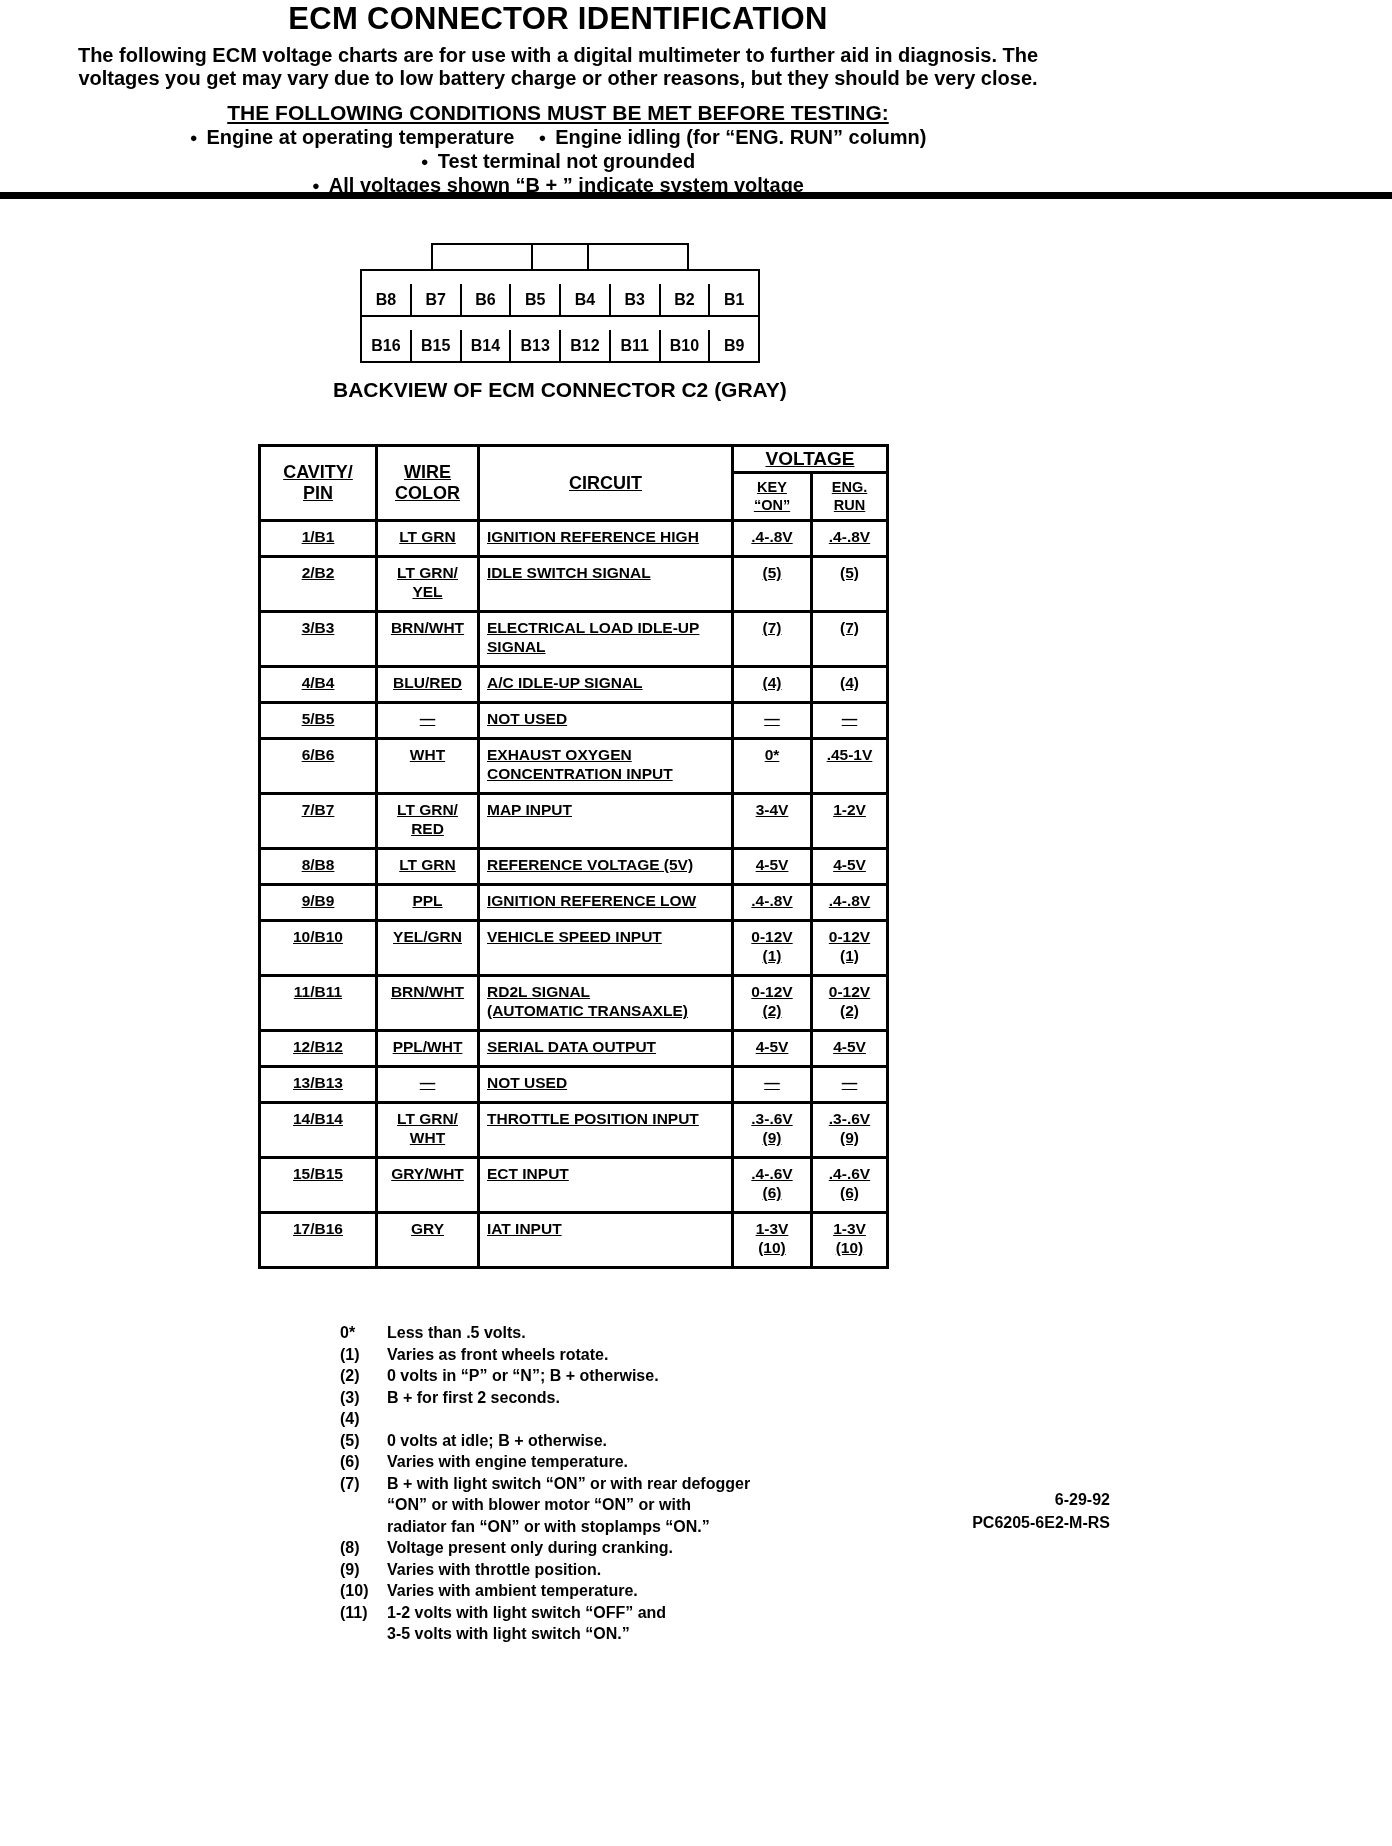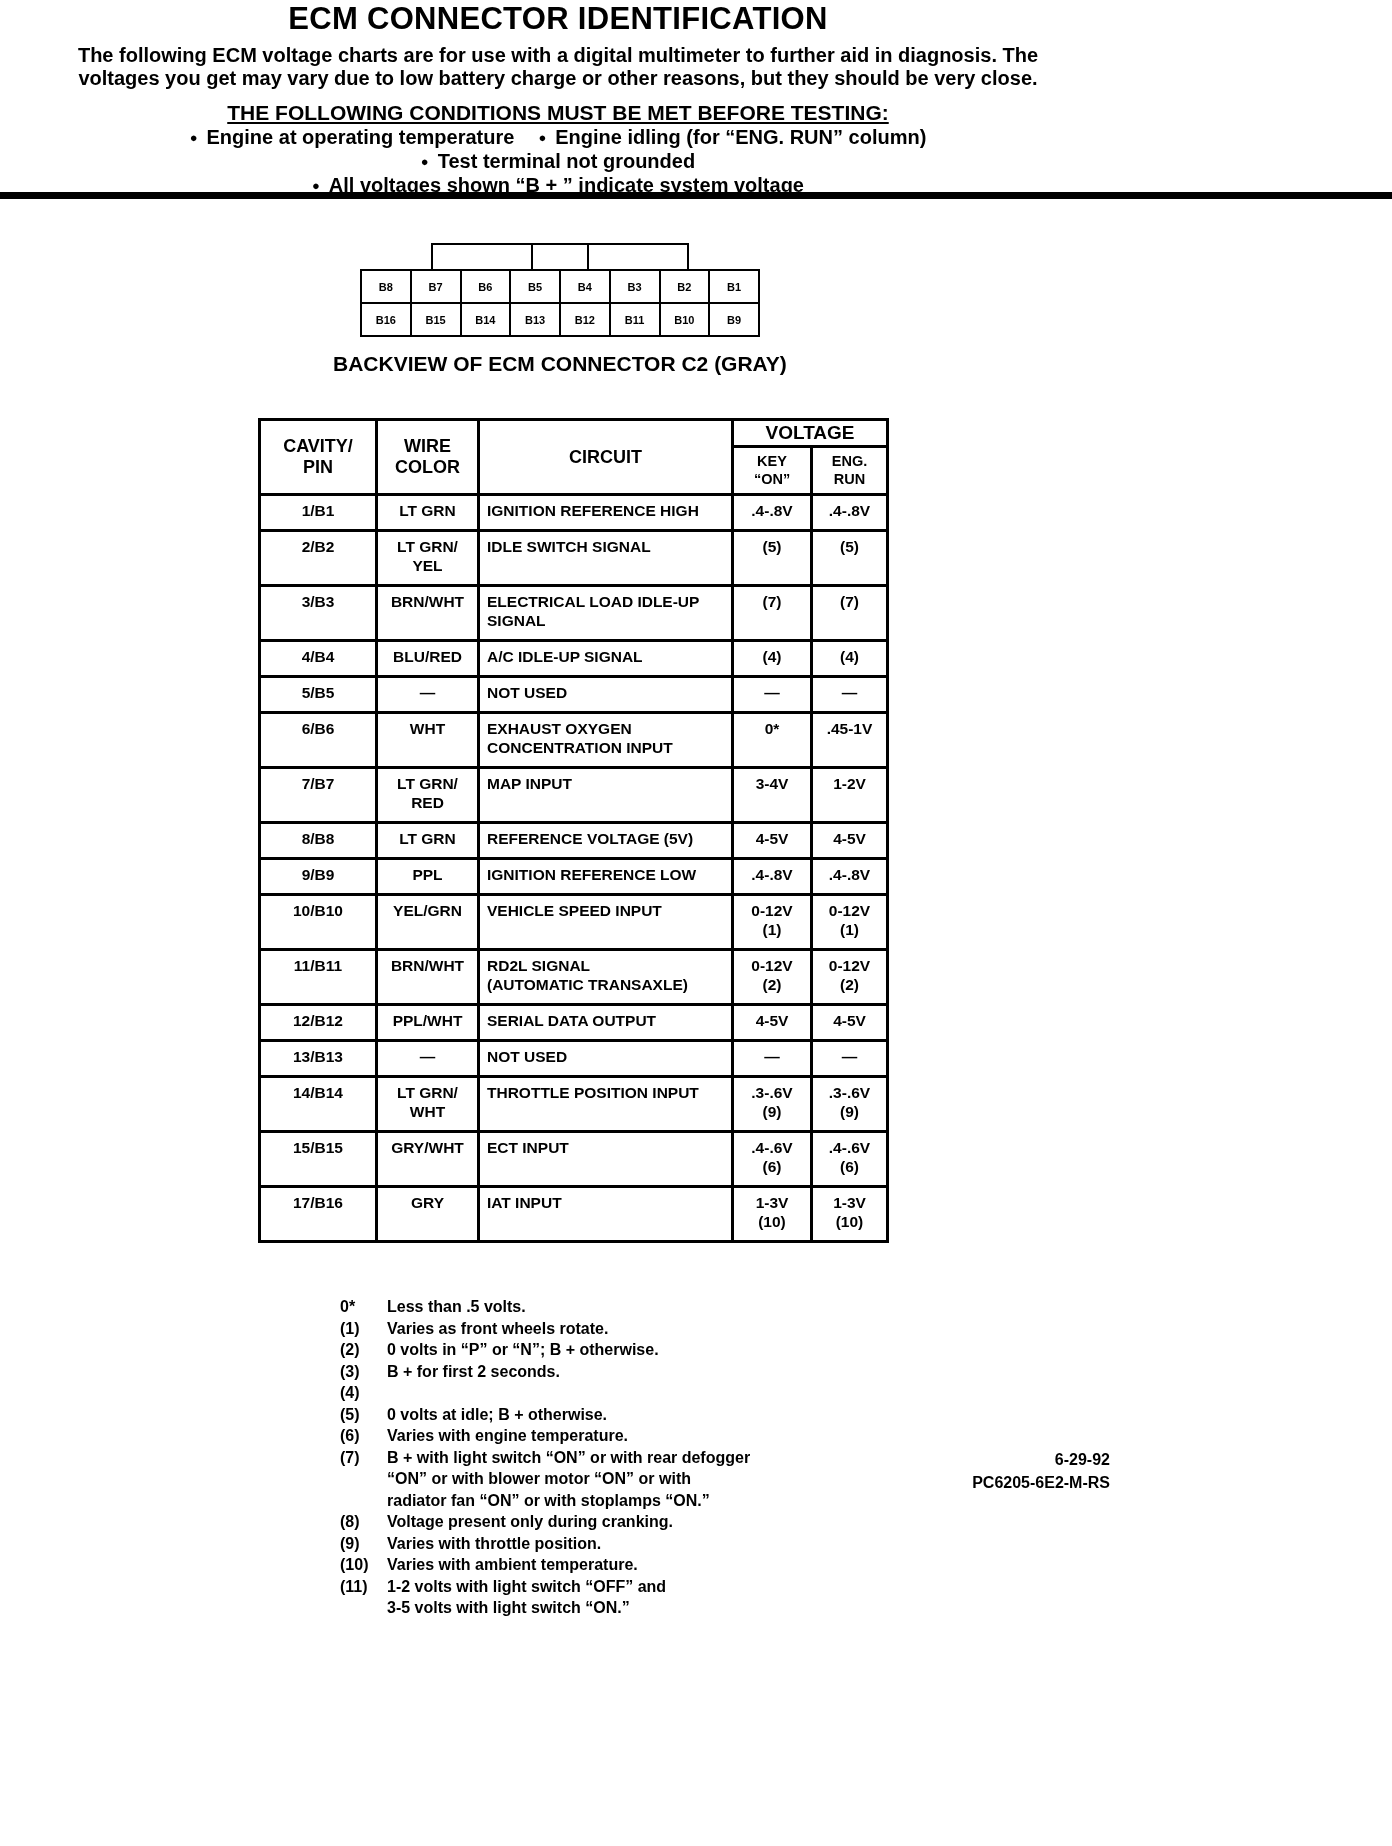--- a/index.html
+++ b/index.html
@@ -21,40 +21,40 @@
   .bullet { font-size: 13px; vertical-align: 2px; margin-right: 9px; }
 
   .rule { position: absolute; left: 0; top: 192px; width: 1392px; height: 7px; background: #000; }
 
   .connector { width: 400px; margin-left: 360px; margin-top: 46px; }
   .conn-tab { width: 258px; height: 26px; margin: 0 auto; border: 2px solid #000; border-bottom: none; display: flex; justify-content: center; }
   .conn-tab-inner { width: 58px; height: 100%; border-left: 2px solid #000; border-right: 2px solid #000; }
   .conn-grid { border: 2px solid #000; }
   .conn-row { display: flex; }
   .conn-row:first-child { border-bottom: 2px solid #000; }
-  .conn-cell { flex: 1; height: 31px; display: flex; align-items: center; justify-content: center; font-size: 11px; font-weight: 700; border-right: 2px solid #000; }
+  .conn-cell { flex: 1; height: 31px; display: flex; align-items: center; justify-content: center; font-size: 16px; font-weight: 700; border-right: 2px solid #000; margin-top: 13px; }
   .conn-cell:last-child { border-right: none; }
   .conn-caption { font-size: 21px; font-weight: 800; margin-top: 15px; margin-left: 333px; }
 
-  .ecm-table { border-collapse: collapse; table-layout: fixed; width: 628px; margin-left: 258px; margin-top: 42px; }
+  .ecm-table { border-collapse: collapse; table-layout: fixed; width: 628px; margin-left: 258px; margin-top: 42px; text-decoration: underline; }
   .ecm-table th, .ecm-table td { border: 3px solid #000; white-space: pre-line; }
   .ecm-table th { vertical-align: middle; text-align: center; }
   .th-big { font-size: 18px; line-height: 1.15; }
   .th-voltage { font-size: 19px; height: 27px; }
   .th-sub { font-size: 14.5px; line-height: 1.2; height: 48px; }
   .ecm-table td { font-size: 15.5px; line-height: 19px; vertical-align: top; padding: 5px 4px 9px 4px; font-weight: 700; }
   td.col-pin, td.col-wire, td.col-von, td.col-vrun { text-align: center; }
   td.col-circuit { text-align: left; padding-left: 7px; }
 
   .footnotes { margin-top: 53px; margin-left: 340px; font-size: 16px; line-height: 21.5px; }
   .fn-row { display: flex; }
   .fn-marker { width: 47px; flex-shrink: 0; }
   .fn-text { white-space: pre-line; }
 
-  .doc-footer { position: absolute; top: 1448px; right: 282px; text-align: right; font-size: 16px; font-weight: 800; line-height: 1.45; }
+  .doc-footer { position: absolute; top: 1488px; right: 282px; text-align: right; font-size: 16px; font-weight: 800; line-height: 1.45; }
 </style>
 </head>
 <body>
 
 <div class="content">
 
   <h1 class="title">ECM CONNECTOR IDENTIFICATION</h1>
 
   <p class="intro">
     <span class="line">The following ECM voltage charts are for use with a digital multimeter to further aid in diagnosis.  The</span>

